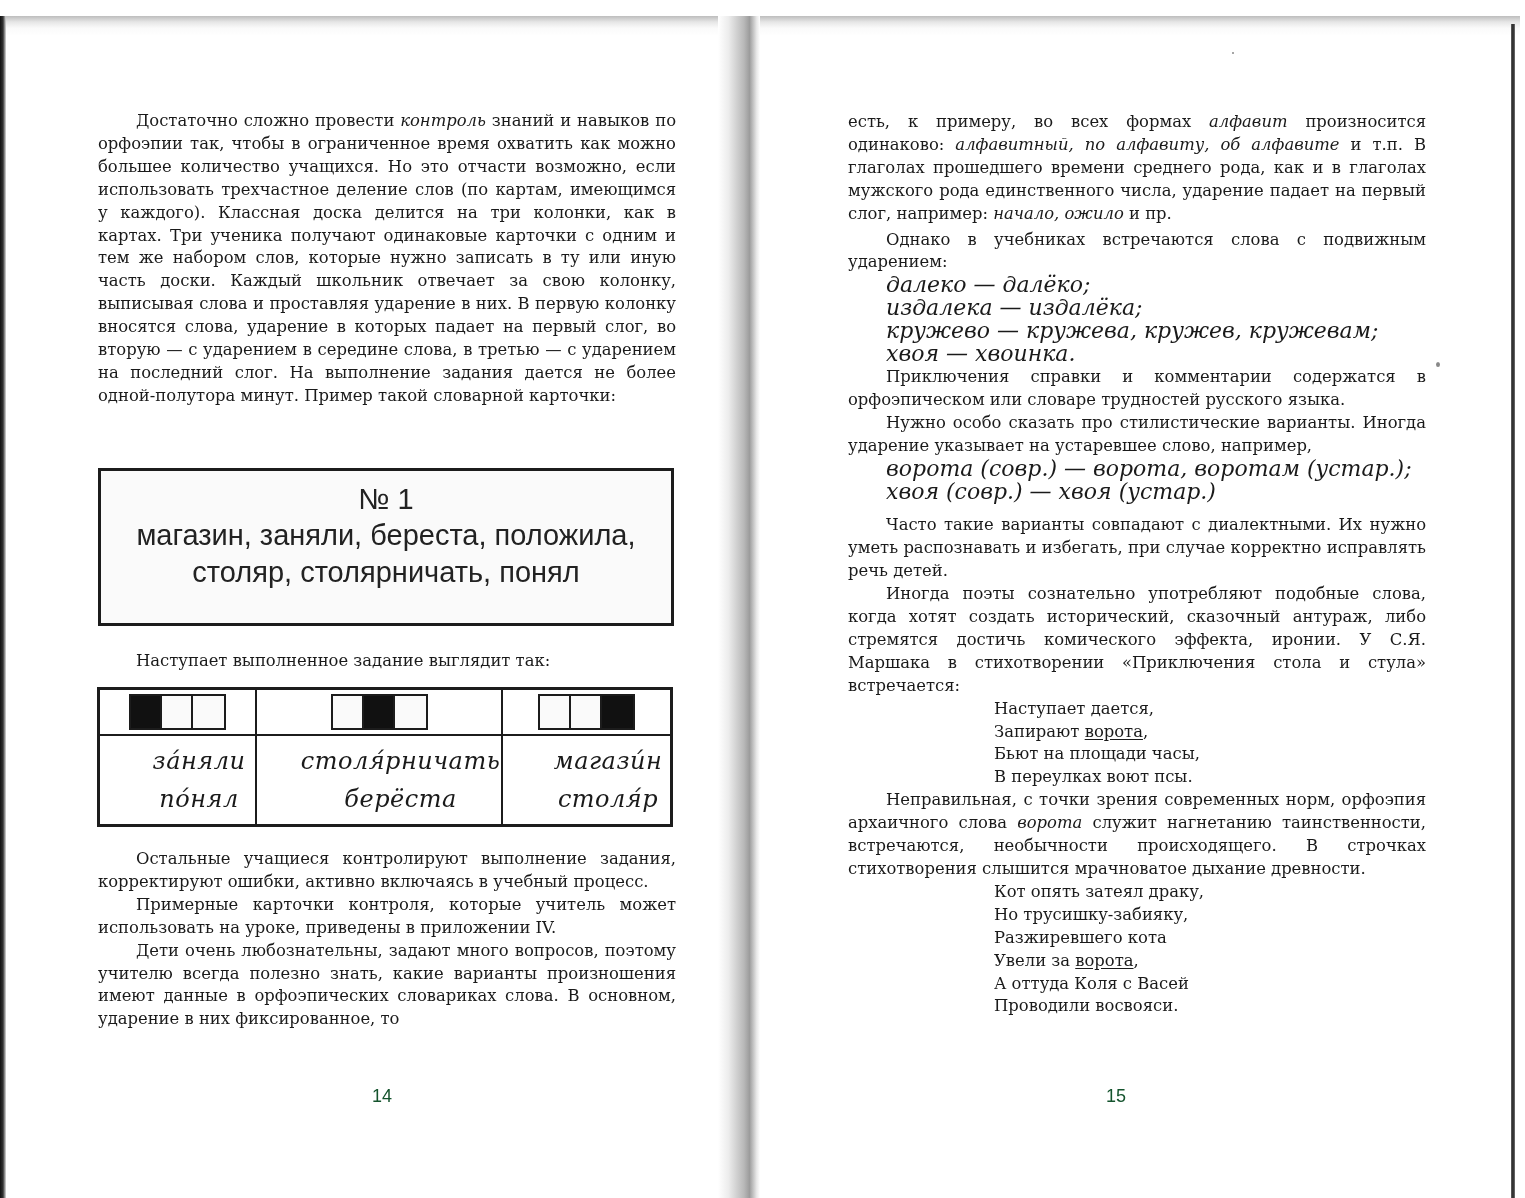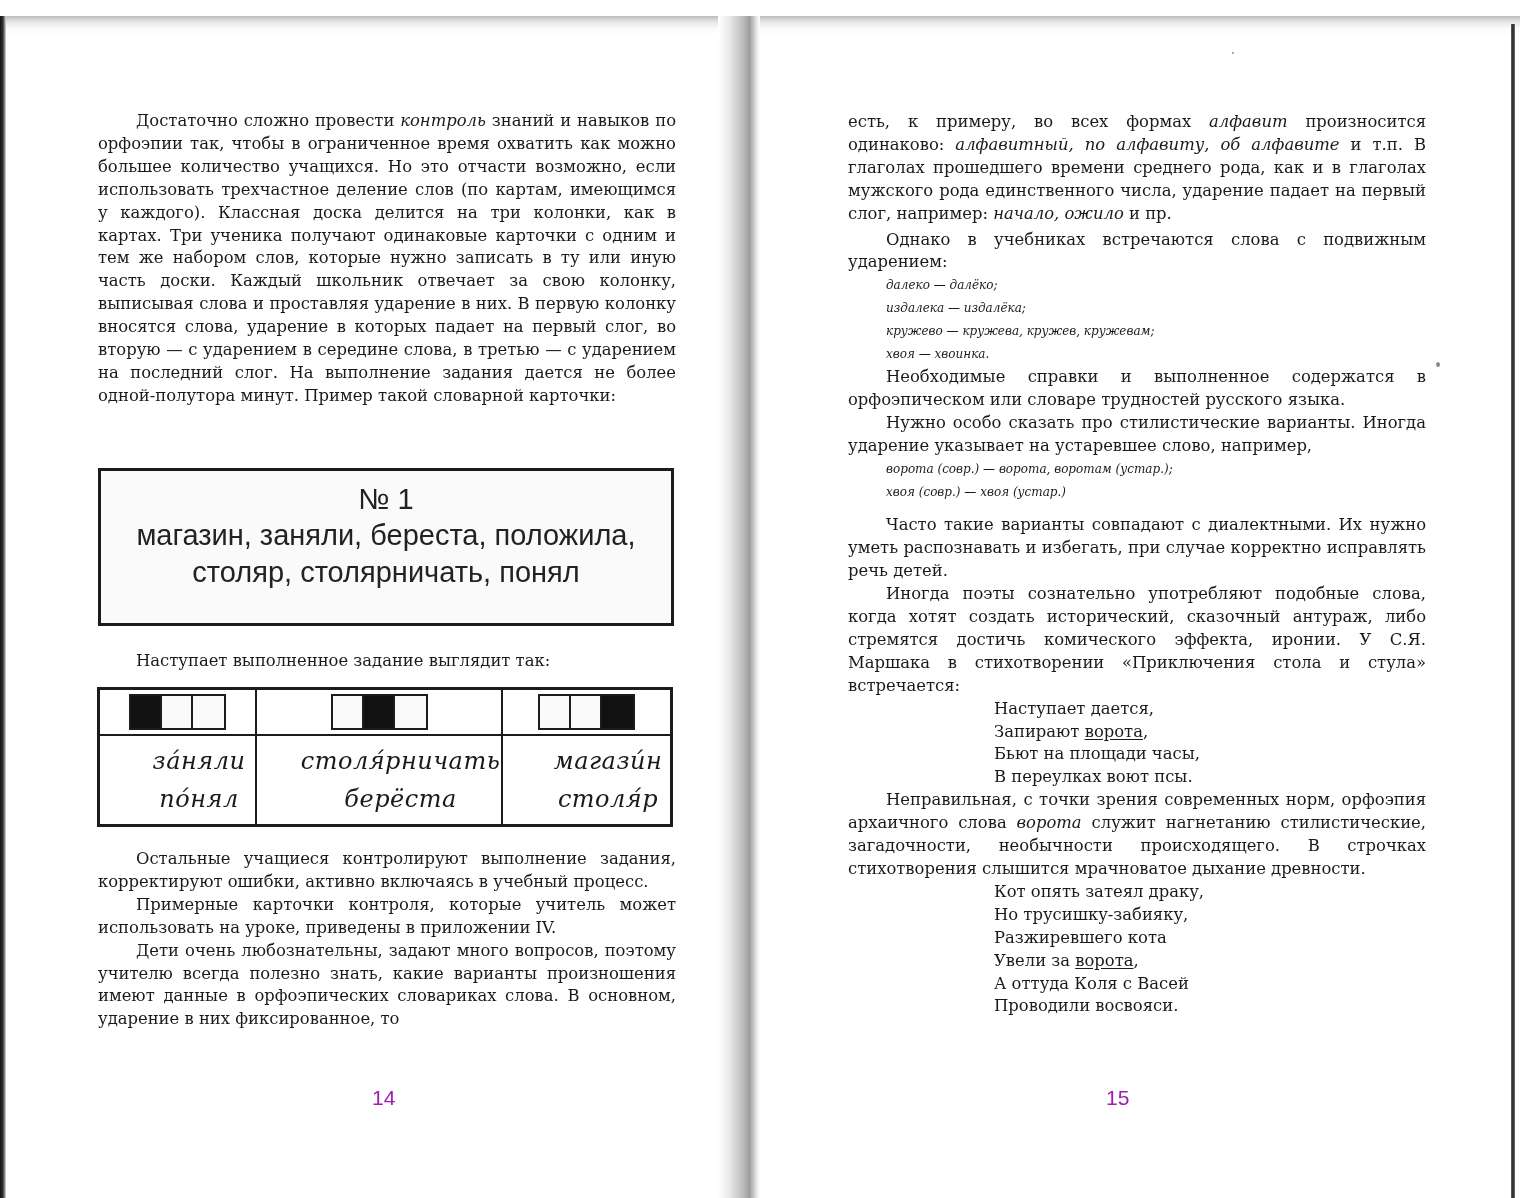--- a/index.html
+++ b/index.html
@@ -30,21 +30,21 @@
   .page-right { left: 848px; width: 578px; }
 
   p.para {
     margin: 0; font-size: 16.4px; line-height: 22.9px;
     text-align: justify; text-indent: 38px;
     hyphens: manual;
   }
   p.para.noindent { text-indent: 0; }
   .it { font-style: italic; }
   .ex-line {
-    font-size: 12px; line-height: 22.9px; font-style: italic;
+    font-size: 22px; line-height: 22.9px; font-style: italic;
     padding-left: 38px; white-space: nowrap;
   }
   .verse {
     font-size: 16.4px; line-height: 22.9px; padding-left: 146px; white-space: nowrap;
   }
   .u { text-decoration: underline; text-underline-offset: 2px; }
 
   .card {
     position: absolute; left: 98px; top: 468px; width: 576px; height: 158px;
     border: 3px solid #1c1c1c; box-sizing: border-box; background: #fafafa;
@@ -66,21 +66,21 @@
   .scheme .box { width: 31px; height: 32px; box-sizing: border-box; border-right: 2px solid #1c1c1c; background: #fafafa; }
   .scheme .box:last-child { border-right: none; }
   .scheme .box.on { background: #111; }
   .answer .words-cell {
     font-style: italic; font-size: 24px; line-height: 38px; text-align: center;
     padding-top: 6px; letter-spacing: 0.5px; padding-left: 43px;
   }
 
   .page-num {
     position: absolute; top: 1086px; font-family: "Liberation Sans", sans-serif;
-    font-size: 21px; color: #a21caf;
+    font-size: 18px; color: #14532d;
   }
   .speck { position: absolute; background: #888; border-radius: 50%; }
 </style>
 </head>
 <body>
 
 <div class="spread"></div>
 <div class="edge-left"></div>
 <div class="edge-right"></div>
 <div class="gutter"></div>
@@ -145,35 +145,35 @@
 
 <div class="page page-right" style="top:111px;">
   <p class="para noindent"><span>есть, к примеру, во всех формах </span><span class="it">алфавит</span><span> произносится одинаково: </span><span class="it">алфавитный, по алфавиту, об алфавите</span><span> и т.п. В глаголах прошедшего времени среднего рода, как и в глаголах мужского рода единственного числа, ударение падает на первый слог, например: </span><span class="it">начало, ожило</span><span> и пр.</span></p>
   <p class="para" style="margin-top:3px;">Однако в учебниках встречаются слова с подвижным ударением:</p>
   <div>
     <div class="ex-line">далеко — далёко;</div>
     <div class="ex-line">издалека — издалёка;</div>
     <div class="ex-line">кружево — кружева, кружев, кружевам;</div>
     <div class="ex-line">хвоя — хвоинка.</div>
   </div>
-  <p class="para">Необходимые справки и выполненное содержатся в орфоэпическом или словаре трудностей русского языка.</p>
+  <p class="para">Приключения справки и комментарии содержатся в орфоэпическом или словаре трудностей русского языка.</p>
   <p class="para">Нужно особо сказать про стилистические варианты. Иногда ударение указывает на устаревшее слово, например,</p>
   <div>
     <div class="ex-line">ворота (совр.) — ворота, воротам (устар.);</div>
     <div class="ex-line">хвоя (совр.) — хвоя (устар.)</div>
   </div>
   <p class="para" style="margin-top:11px;">Часто такие варианты совпадают с диалектными. Их нужно уметь распознавать и избегать, при случае корректно исправлять речь детей.</p>
   <p class="para">Иногда поэты сознательно употребляют подобные слова, когда хотят создать исторический, сказочный антураж, либо стремятся достичь комического эффекта, иронии. У С.Я. Маршака в стихотворении «Приключения стола и стула» встречается:</p>
   <div>
     <div class="verse"><span>Наступает дается,</span></div>
     <div class="verse"><span>Запирают </span><span class="u">ворота</span><span>,</span></div>
     <div class="verse"><span>Бьют на площади часы,</span></div>
     <div class="verse"><span>В переулках воют псы.</span></div>
   </div>
-  <p class="para"><span>Неправильная, с точки зрения современных норм, орфоэпия архаичного слова </span><span class="it">ворота</span><span> служит нагнетанию стилистические, загадочности, необычности происходящего. В строчках стихотворения слышится мрачноватое дыхание древности.</span></p>
+  <p class="para"><span>Неправильная, с точки зрения современных норм, орфоэпия архаичного слова </span><span class="it">ворота</span><span> служит нагнетанию таинственности, встречаются, необычности происходящего. В строчках стихотворения слышится мрачноватое дыхание древности.</span></p>
   <div>
     <div class="verse"><span>Кот опять затеял драку,</span></div>
     <div class="verse"><span>Но трусишку-забияку,</span></div>
     <div class="verse"><span>Разжиревшего кота</span></div>
     <div class="verse"><span>Увели за </span><span class="u">ворота</span><span>,</span></div>
     <div class="verse"><span>А оттуда Коля с Васей</span></div>
     <div class="verse"><span>Проводили восвояси.</span></div>
   </div>
 </div>
 

